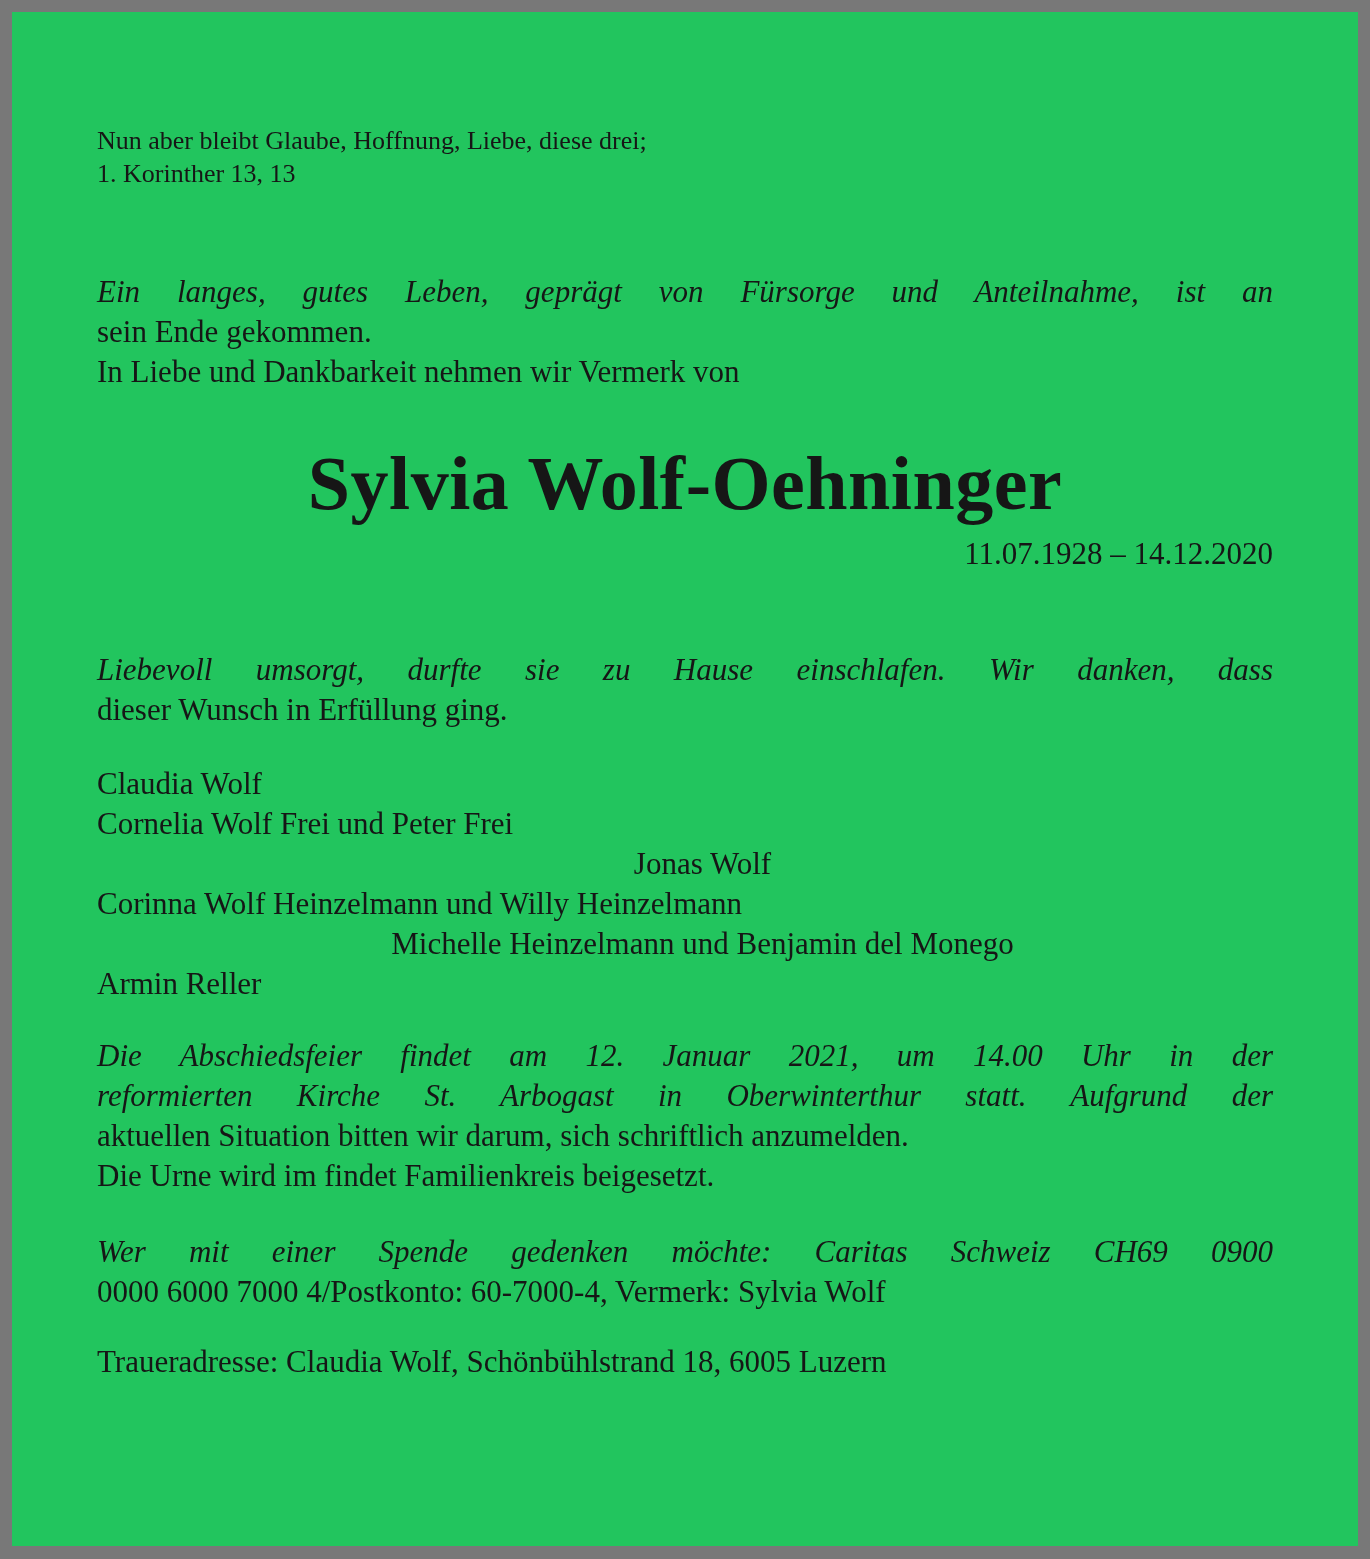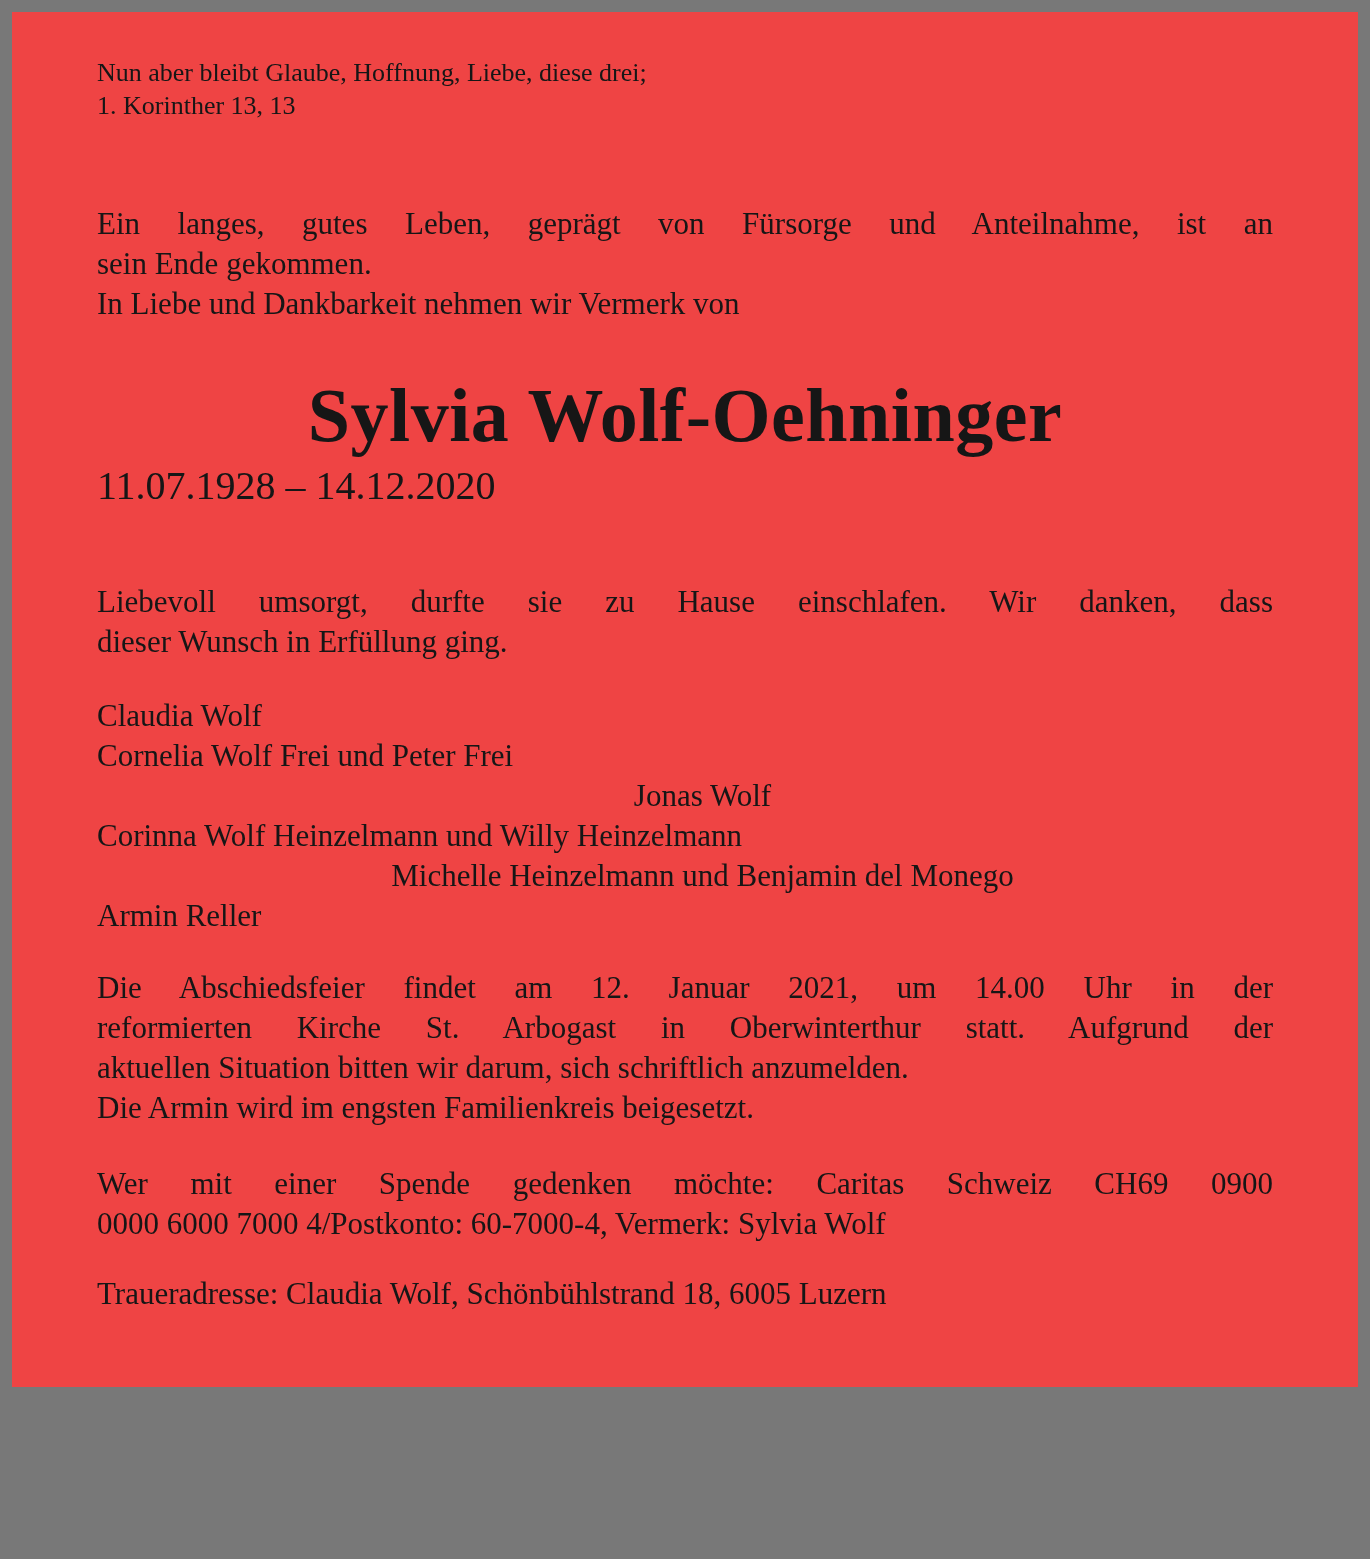--- a/index.html
+++ b/index.html
@@ -13,54 +13,55 @@
     background: #787878;
     font-family: "Liberation Serif", "DejaVu Serif", serif;
     color: #161616;
     overflow: hidden;
   }
   .page {
     position: absolute;
     left: 12px;
     top: 12px;
     width: 1346px;
-    height: 1375px;
-    background: #ef4444;
+    height: 1534px;
+    background: #22c55e;
     box-sizing: border-box;
-    padding: 44px 85px 0 85px;
+    padding: 112px 85px 0 85px;
   }
   .verse {
     font-size: 26px;
     line-height: 33px;
   }
   .body-text {
     font-size: 31px;
     line-height: 40px;
   }
   .line { min-height: 40px; }
   .verse .line { min-height: 33px; }
   
   .just {
     text-align: justify;
     text-align-last: justify;
+    font-style: italic;
   }
   .intro   { margin-top: 82px; }
   .name-title {
     margin-top: 46px;
     font-size: 76px;
     line-height: 90px;
     font-weight: bold;
     text-align: center;
     letter-spacing: 0.5px;
   }
   .dates {
     margin-top: 6px;
-    font-size: 40px;
+    font-size: 31px;
     line-height: 40px;
-    text-align: left;
+    text-align: right;
   }
   .message  { margin-top: 76px; }
   .family   { margin-top: 34px; }
   .indent   { padding-left: 35px; text-align: center; }
   .ceremony { margin-top: 32px; }
   .donation { margin-top: 36px; }
   .address  { margin-top: 30px; }
   .email-line { padding-left: 258px; }
 </style>
 </head>
@@ -94,21 +95,21 @@
     <div class="line indent">Jonas Wolf</div>
     <div class="line">Corinna Wolf Heinzelmann und Willy Heinzelmann</div>
     <div class="line indent">Michelle Heinzelmann und Benjamin del Monego</div>
     <div class="line">Armin Reller</div>
   </div>
 
   <div class="body-text ceremony">
     <div class="line just">Die Abschiedsfeier findet am 12. Januar 2021, um 14.00 Uhr in der</div>
     <div class="line just">reformierten Kirche St. Arbogast in Oberwinterthur statt. Aufgrund der</div>
     <div class="line">aktuellen Situation bitten wir darum, sich schriftlich anzumelden.</div>
-    <div class="line">Die Armin wird im engsten Familienkreis beigesetzt.</div>
+    <div class="line">Die Urne wird im findet Familienkreis beigesetzt.</div>
   </div>
 
   <div class="body-text donation">
     <div class="line just">Wer mit einer Spende gedenken möchte: Caritas Schweiz CH69 0900</div>
     <div class="line">0000 6000 7000 4/Postkonto: 60-7000-4, Vermerk: Sylvia Wolf</div>
   </div>
 
   <div class="body-text address">
     <div class="line">Traueradresse: Claudia Wolf, Schönbühlstrand 18, 6005 Luzern</div>
   </div>

